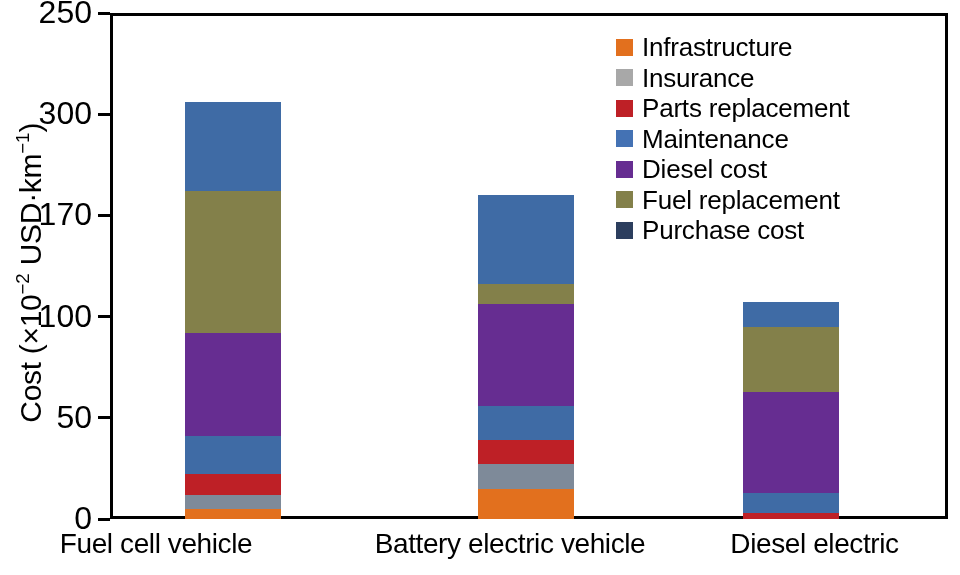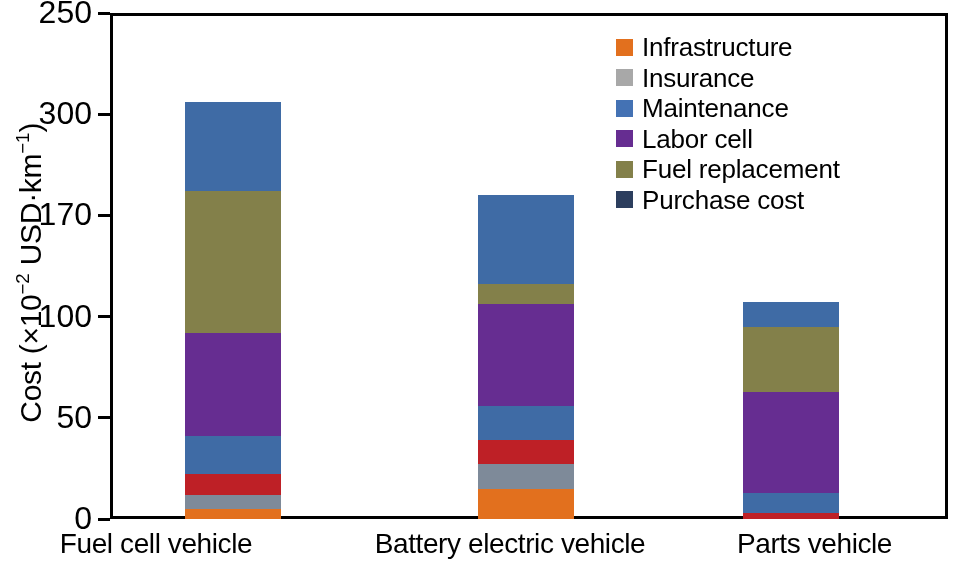--- a/index.html
+++ b/index.html
@@ -196,38 +196,42 @@
         <div class="seg" style="background: rgb(190, 32, 38); bottom: 0px; height: 6.072px;"></div>
         <div class="seg" style="background: rgb(63, 107, 165); bottom: 6.072px; height: 20.24px;"></div>
         <div class="seg" style="background: rgb(102, 45, 145); bottom: 26.312px; height: 101.2px;"></div>
         <div class="seg" style="background: rgb(131, 128, 74); bottom: 127.512px; height: 64.768px;"></div>
         <div class="seg" style="background: rgb(63, 107, 165); bottom: 192.28px; height: 24.288px;"></div>
       </div>
   </div>
 
   <div class="xlabel" style="left:26px;  width:260px">Fuel cell vehicle</div>
   <div class="xlabel" style="left:334px; width:352px">Battery electric vehicle</div>
-  <div class="xlabel" style="left:692px; width:245px">Parts vehicle</div>
+  <div class="xlabel" style="left:692px; width:245px">Diesel electric</div>
 
   <div class="legend" id="legend">
       <div class="legend-item">
         <span class="legend-swatch" style="background: rgb(226, 112, 30);"></span>
         <span class="legend-text">Infrastructure</span>
       </div>
       <div class="legend-item">
         <span class="legend-swatch" style="background: rgb(168, 168, 168);"></span>
         <span class="legend-text">Insurance</span>
       </div>
       <div class="legend-item">
+        <span class="legend-swatch" style="background: rgb(190, 32, 38);"></span>
+        <span class="legend-text">Parts replacement</span>
+      </div>
+      <div class="legend-item">
         <span class="legend-swatch" style="background: rgb(68, 114, 180);"></span>
         <span class="legend-text">Maintenance</span>
       </div>
       <div class="legend-item">
         <span class="legend-swatch" style="background: rgb(102, 45, 145);"></span>
-        <span class="legend-text">Labor cell</span>
+        <span class="legend-text">Diesel cost</span>
       </div>
       <div class="legend-item">
         <span class="legend-swatch" style="background: rgb(131, 128, 74);"></span>
         <span class="legend-text">Fuel replacement</span>
       </div>
       <div class="legend-item">
         <span class="legend-swatch" style="background: rgb(44, 62, 94);"></span>
         <span class="legend-text">Purchase cost</span>
       </div>
     </div>

